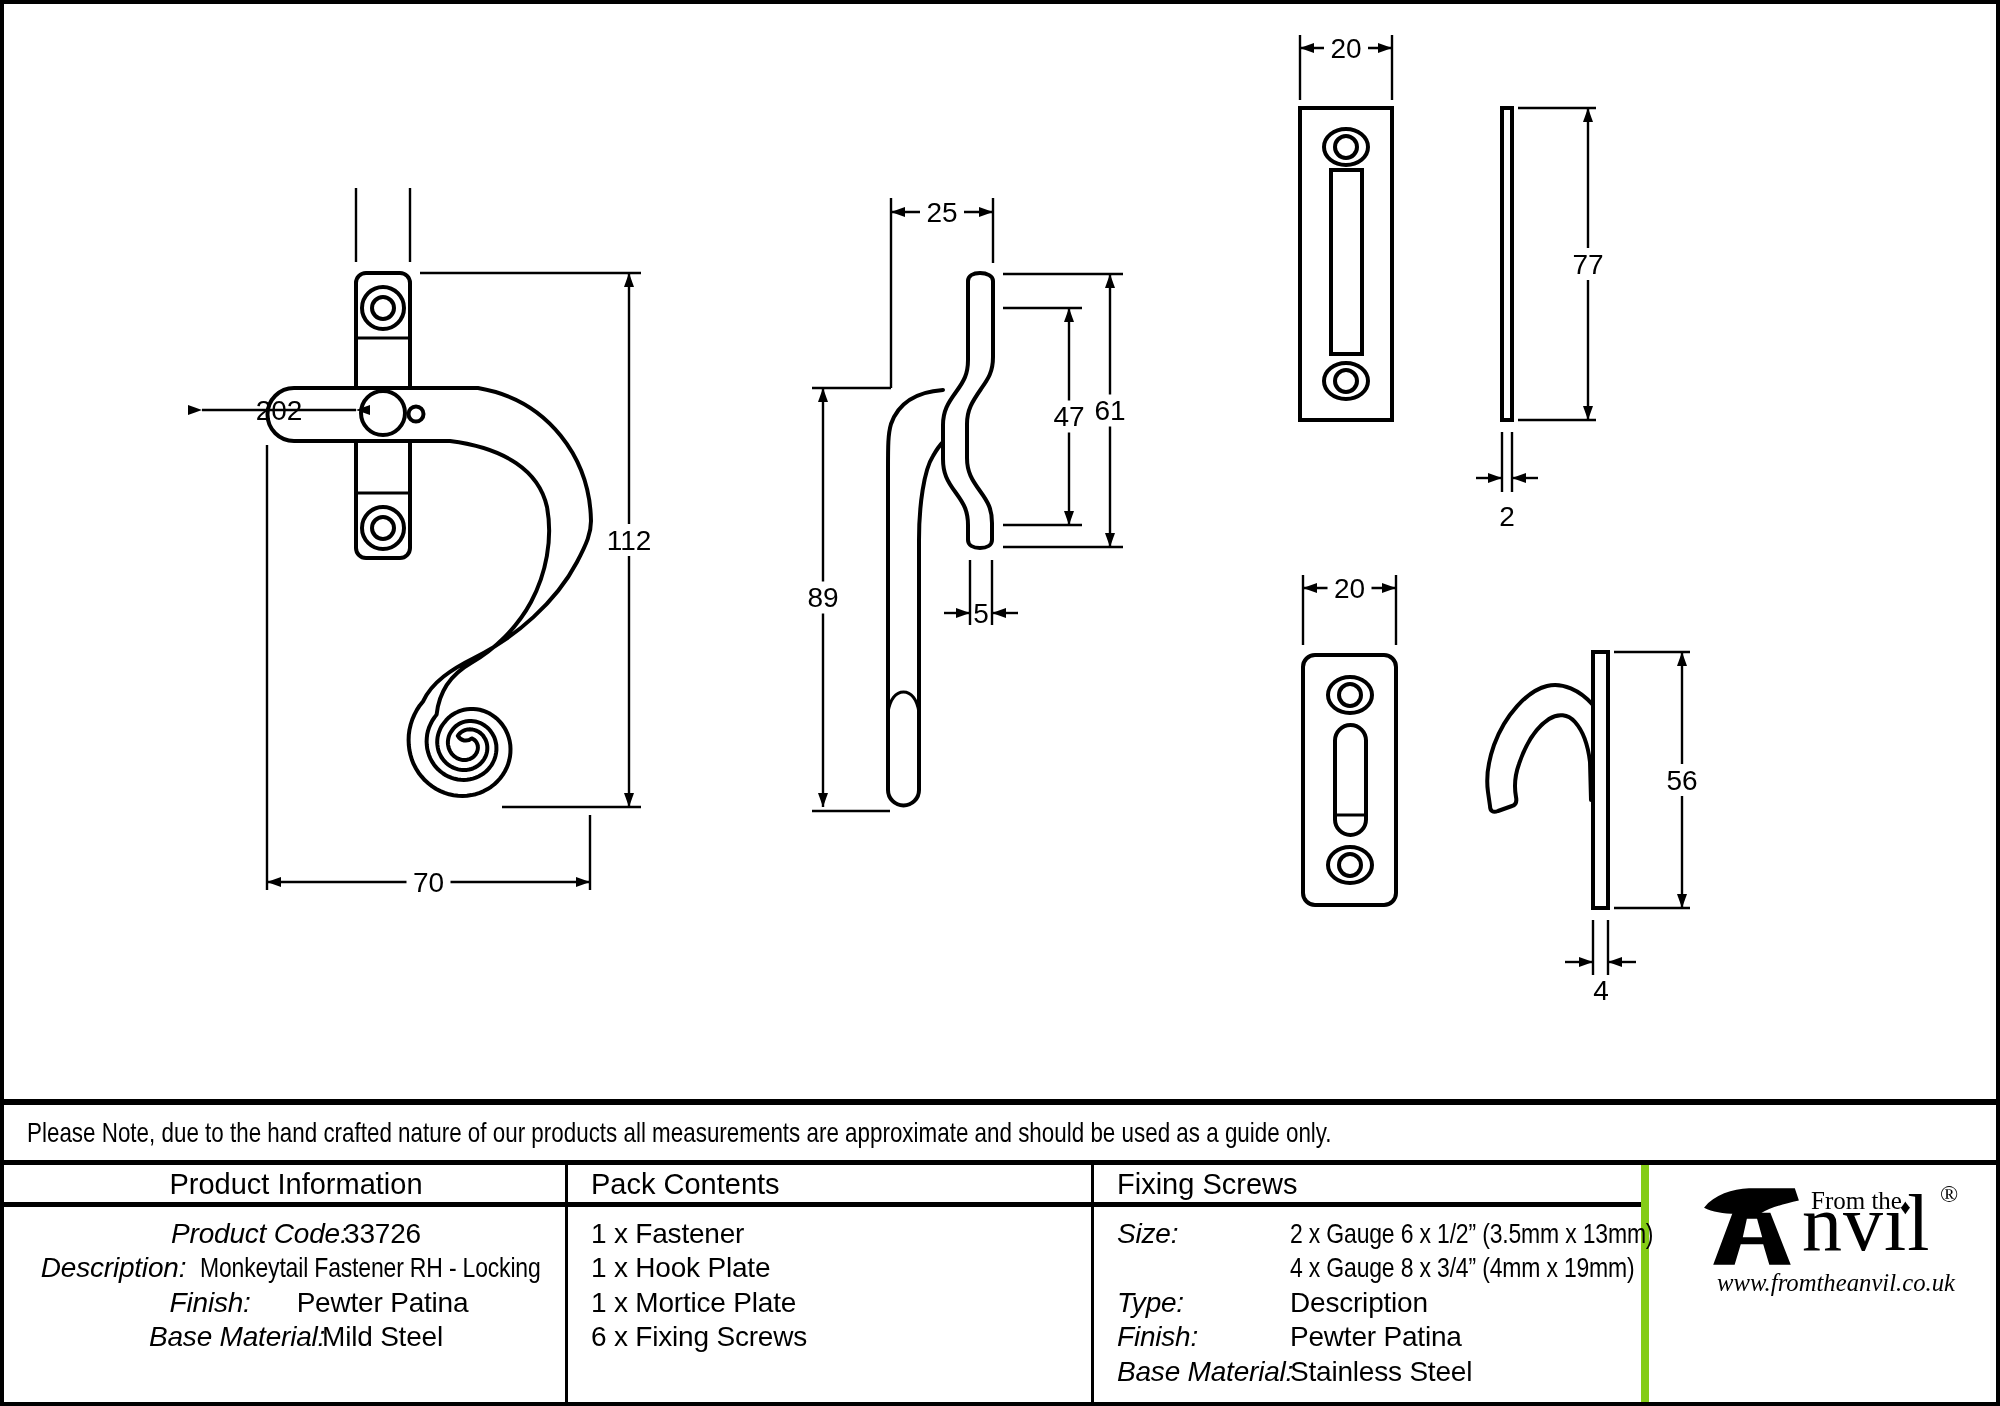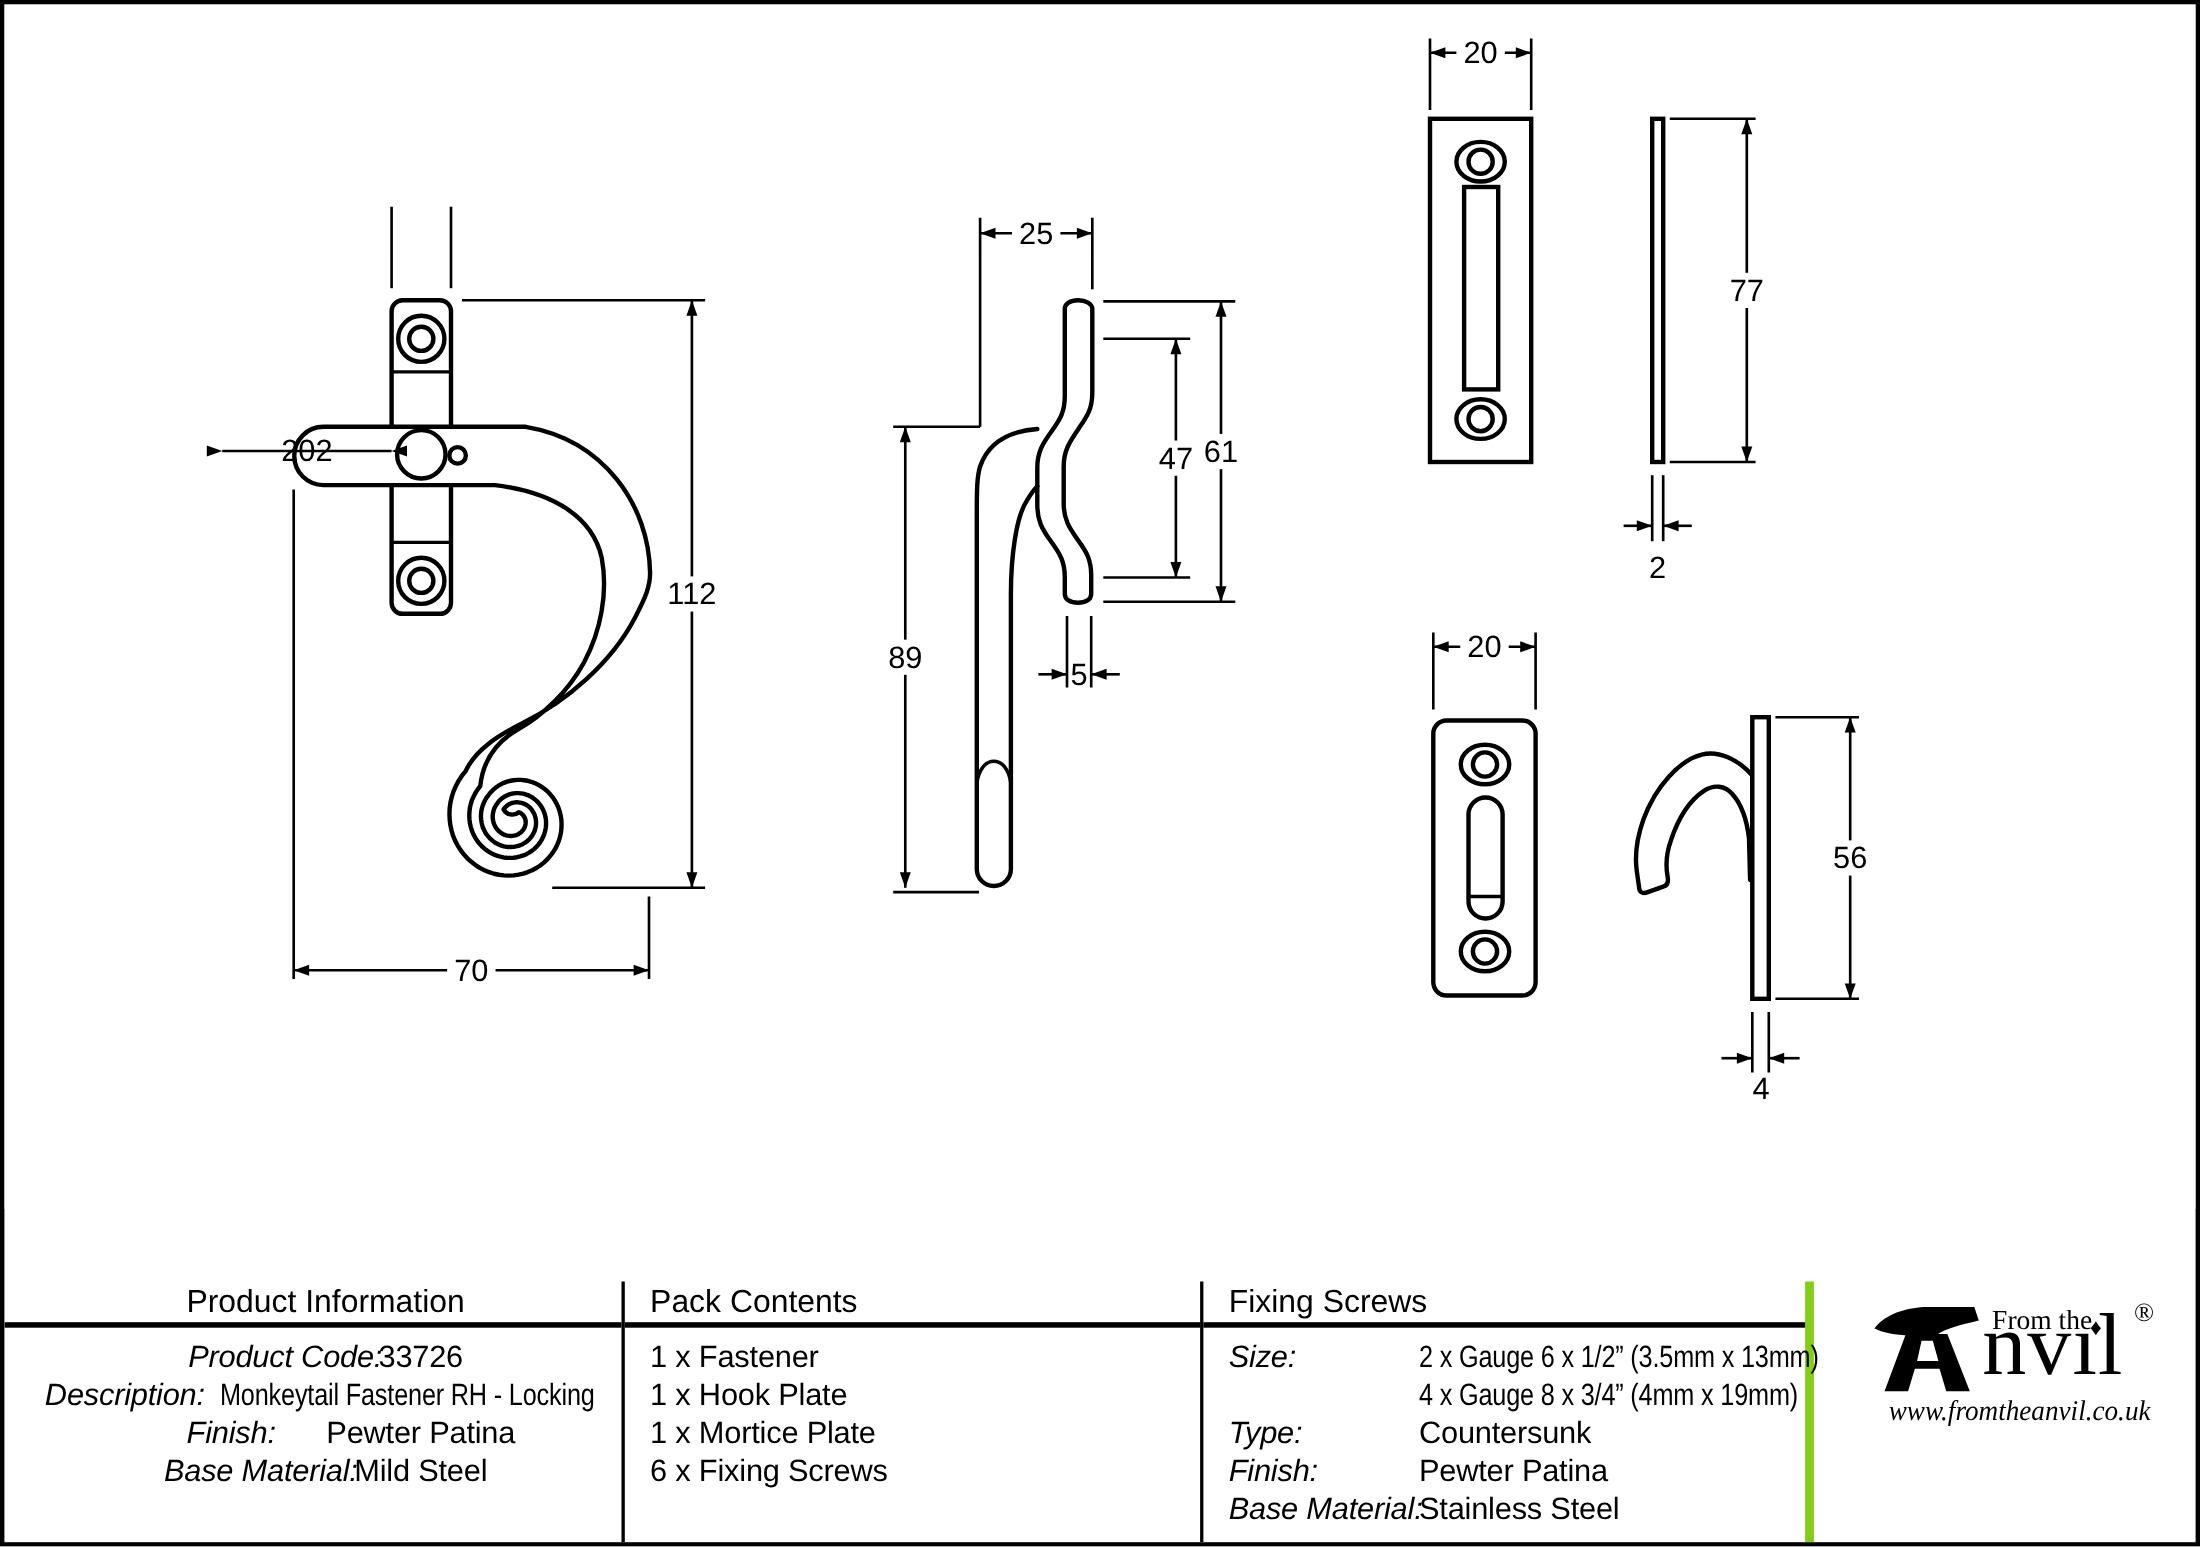--- a/index.html
+++ b/index.html
@@ -181,20 +181,23 @@
         <line x1="1593" y1="920" x2="1593" y2="975" stroke="#000" stroke-width="2.4"></line>
         <line x1="1608" y1="920" x2="1608" y2="975" stroke="#000" stroke-width="2.4"></line>
         <line x1="1565" y1="962" x2="1593" y2="962" stroke="#000" stroke-width="2.4"></line>
         <polygon points="1593,962 1579,957 1579,967" fill="#000"></polygon>
         <line x1="1636" y1="962" x2="1608" y2="962" stroke="#000" stroke-width="2.4"></line>
         <polygon points="1608,962 1622,957 1622,967" fill="#000"></polygon>
         <text x="1601" y="990" text-anchor="middle" dominant-baseline="central" font-size="28" font-family="&quot;Liberation Sans&quot;,sans-serif" fill="#000">4</text>
       </svg>
   </div>
 
+  <div class="note-row">
+    <span class="note-text"><span class="cond2">Please Note, due to the hand crafted nature of our products all measurements are approximate and should be used as a guide only.</span></span>
+  </div>
 
   <div class="info-table">
 
     <div class="col col-product">
       <div class="col-header">
         <span>Product Information</span>
       </div>
       <div class="col-body" id="product-rows">
           <div class="trow"><span class="lbl">Product Code:</span><span class="">33726</span></div>
           <div class="trow"><span class="lbl">Description:</span><span class="cond">Monkeytail Fastener RH - Locking</span></div>
@@ -215,21 +218,21 @@
         </div>
     </div>
 
     <div class="col col-screws">
       <div class="col-header">
         <span>Fixing Screws</span>
       </div>
       <div class="col-body" id="screws-rows">
           <div class="trow"><span class="lbl">Size:</span><span class="cond">2 x Gauge 6 x 1/2” (3.5mm x 13mm)</span></div>
           <div class="trow"><span class="lbl"></span><span class="cond">4 x Gauge 8 x 3/4” (4mm x 19mm)</span></div>
-          <div class="trow"><span class="lbl">Type:</span><span class="">Countersunk</span></div>
+          <div class="trow"><span class="lbl">Type:</span><span class="">Description</span></div>
           <div class="trow"><span class="lbl">Finish:</span><span class="">Pewter Patina</span></div>
           <div class="trow"><span class="lbl">Base Material:</span><span class="">Stainless Steel</span></div>
         </div>
     </div>
 
     <div class="col col-logo">
       <div class="logo">
         <svg class="anvil-mark" viewBox="0 0 100 80" xmlns="http://www.w3.org/2000/svg">
           <path fill="#000" d="M 2,22 C 12,9 30,4 46,3 L 91,3 L 95,15 C 78,19 66,22 57,28 L 33,28 C 21,28 10,26 2,22 Z"></path>
           <path fill="#000" fill-rule="evenodd" d="M 30,27 L 11,78 L 32,78 L 38,58 L 60,58 L 66,78 L 87,78 L 67,27 Z M 44,33 L 54,33 L 59,51 L 40,51 Z"></path>

